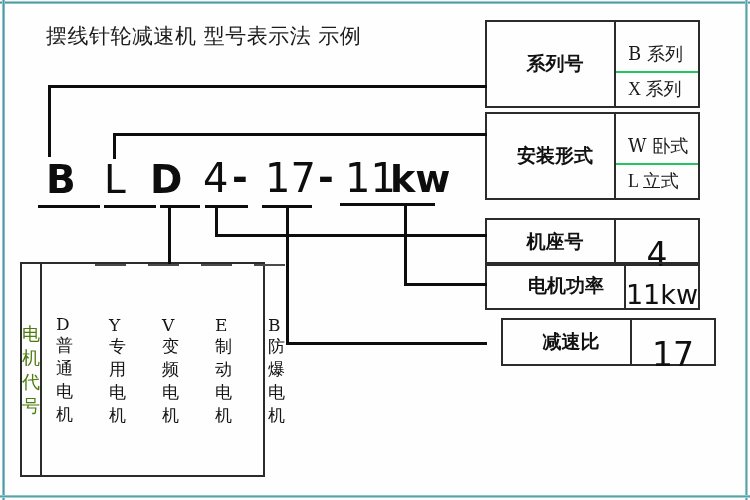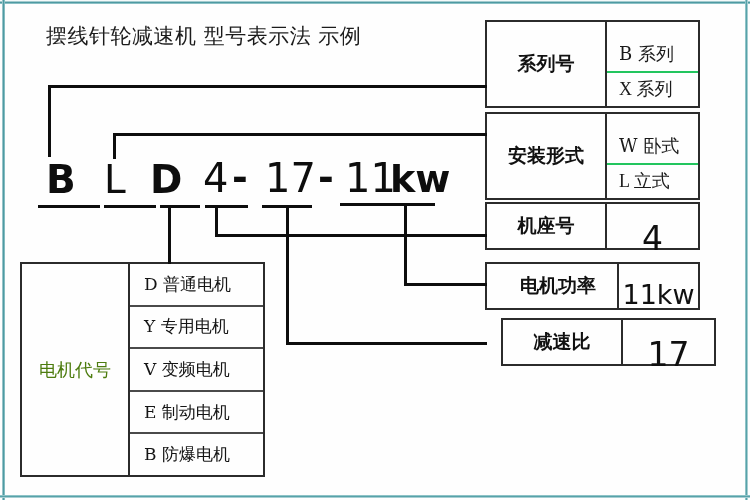--- a/index.html
+++ b/index.html
@@ -33,20 +33,21 @@
     white-space:nowrap;
   }
 
   
   .panel{position:absolute;border:2px solid #2b2b2b;box-sizing:border-box;display:flex;}
   .panel .left{
     display:flex;align-items:center;justify-content:center;
     border-right:2px solid #2b2b2b;box-sizing:border-box;
     font-weight:bold;font-size:19px;color:#111;
     font-family:Liberation Serif, serif;
+    margin-left:9px;
   }
   .panel .right{flex:1;display:flex;flex-direction:column;margin-top:15px;}
   .panel .right .r{
     flex:1;display:flex;align-items:center;padding-left:12px;
     font-size:18px;color:#1a1a1a;box-sizing:border-box;
     font-family:"DejaVu Serif","Liberation Serif",serif;
   }
   .panel .right .r + .r{border-top:2px solid #22c55e;font-family:Liberation Serif, serif;}
   .panel .right .big{
     flex:1;display:flex;align-items:center;justify-content:center;
@@ -57,21 +58,21 @@
   
   #motor-table{position:absolute;left:20px;top:262px;width:245px;height:215px;
     border:2px solid #2b2b2b;box-sizing:border-box;display:flex;}
   #motor-table .mt-left{
     width:108px;border-right:2px solid #2b2b2b;box-sizing:border-box;
     display:flex;align-items:center;justify-content:center;
     font-size:18px;color:#4d7c0f;
     font-family:Liberation Sans, sans-serif;
     text-align:center;
   }
-  #motor-table .mt-right{flex:1;display:flex;flex-direction:column;}
+  #motor-table .mt-right{flex:1;display:flex;flex-direction:row;gap:22px;}
   #motor-table .mt-right .mr{
     flex:1;display:flex;align-items:center;padding-left:14px;
     font-size:17px;color:#151515;box-sizing:border-box;
     font-family:"DejaVu Serif","Liberation Serif",serif;
   }
   #motor-table .mt-right .mr + .mr{border-top:2px solid #4a4a4a;}
   .glyph{
     position:absolute;color:#0d0d0d;line-height:1;
     font-family:"DejaVu Sans","Liberation Sans",sans-serif;
     white-space:nowrap;
@@ -107,21 +108,21 @@
   </div>
 
   <div class="panel" style="left:485px;top:112px;width:215px;height:88px;">
     <div class="left" style="width:120px;">安装形式</div>
     <div class="right">
       <div class="r">W 卧式</div>
       <div class="r">L 立式</div>
     </div>
   </div>
 
-  <div class="panel" style="left:485px;top:202px;width:215px;height:48px;">
+  <div class="panel" style="left:485px;top:218px;width:215px;height:48px;">
     <div class="left" style="width:120px;">机座号</div>
     <div class="right">
       <div class="big" style="font-size:33px;">4</div>
     </div>
   </div>
 
   <div class="panel" style="left:485px;top:262px;width:215px;height:48px;padding-left:12px;">
     <div class="left" style="width:120px;">电机功率</div>
     <div class="right">
       <div class="big" style="font-size:27px;">11kw</div>

